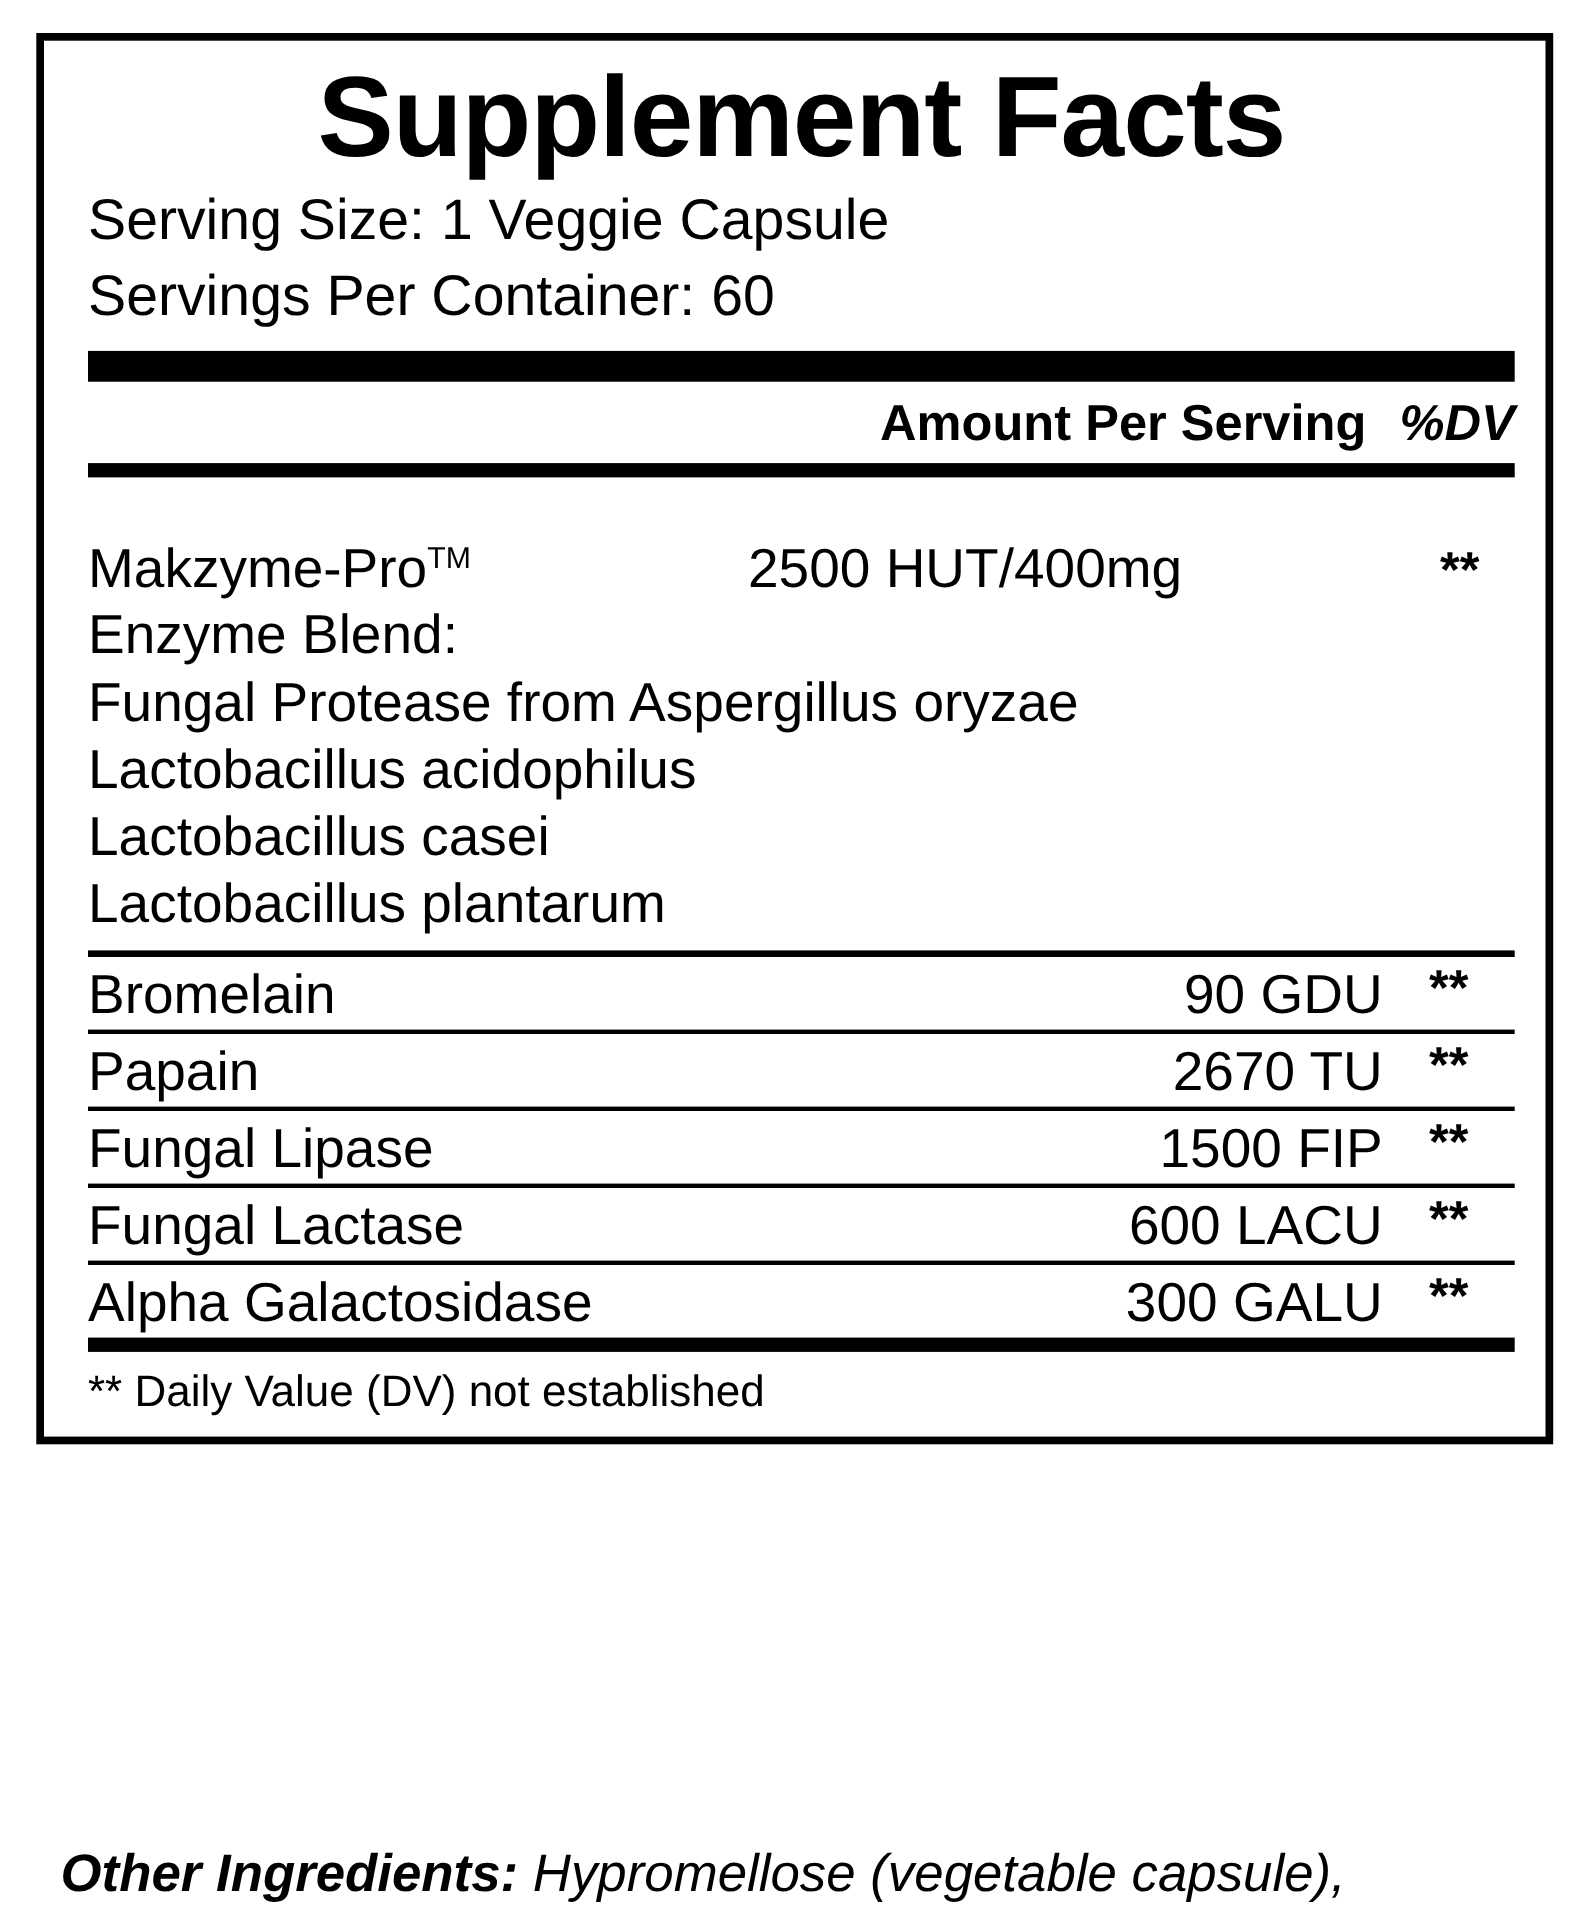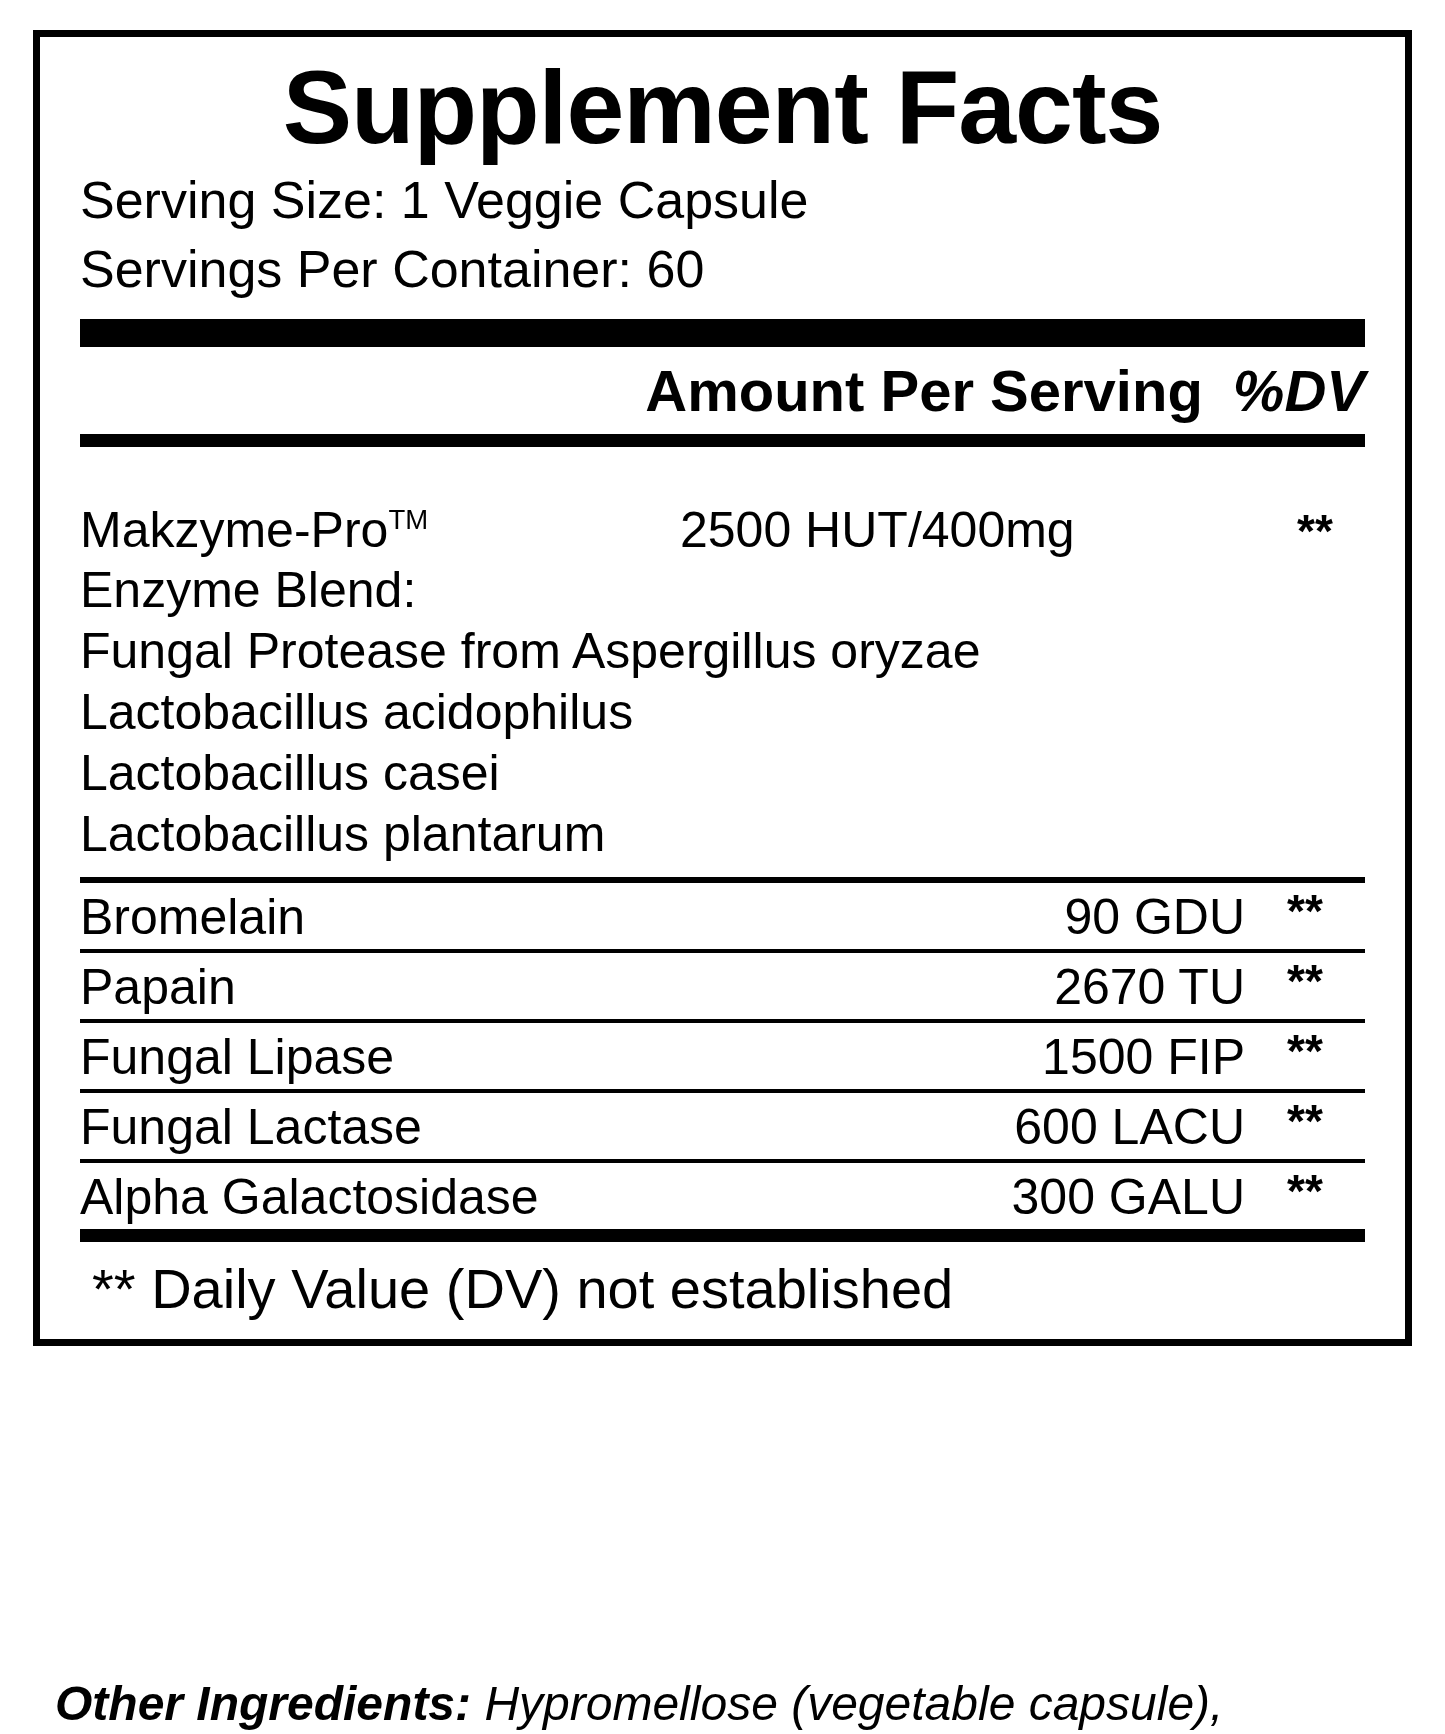--- a/index.html
+++ b/index.html
@@ -24,21 +24,21 @@
 
   
   .panel {
     position: absolute;
     left: 33px;
     top: 30px;
     width: 1379px;
     box-sizing: border-box;
     border: 7px solid #000000;
     background: #ffffff;
-    padding: 10px 40px 18px 40px;
+    padding: 10px 28px 18px 40px;
   }
 
   .title {
     font-size: 104px;
     font-weight: bold;
     line-height: 1.05;
     letter-spacing: -1px;
     text-align: center;
     white-space: nowrap;
     margin: 6px 0 4px 0;
@@ -61,21 +61,21 @@
   .rule-med {
     height: 13px;
     background: #000000;
     margin: 0;
   }
 
   .amount-head {
     display: flex;
     justify-content: flex-end;
     align-items: baseline;
-    font-size: 58px;
+    font-size: 46px;
     font-weight: bold;
     padding: 10px 0 10px 0;
     white-space: nowrap;
   }
   .amount-head .aps { }
   .amount-head .dv { margin-left: 30px; font-style: italic; }
 
   
   .blend {
     padding-top: 8px;
@@ -142,24 +142,23 @@
     flex: 0 0 auto;
     width: 120px;
     text-align: center;
     font-weight: bold;
     font-size: 46px;
     position: relative;
     top: -8px;
   }
 
   .footnote {
-    font-size: 56px;
+    font-size: 40px;
     padding-top: 14px;
     white-space: nowrap;
-    margin-left: 12px;
   }
 
   
   .other {
     position: absolute;
     left: 55px;
     top: 1673px;
     width: 1340px;
     font-size: 48px;
     line-height: 1.3;

